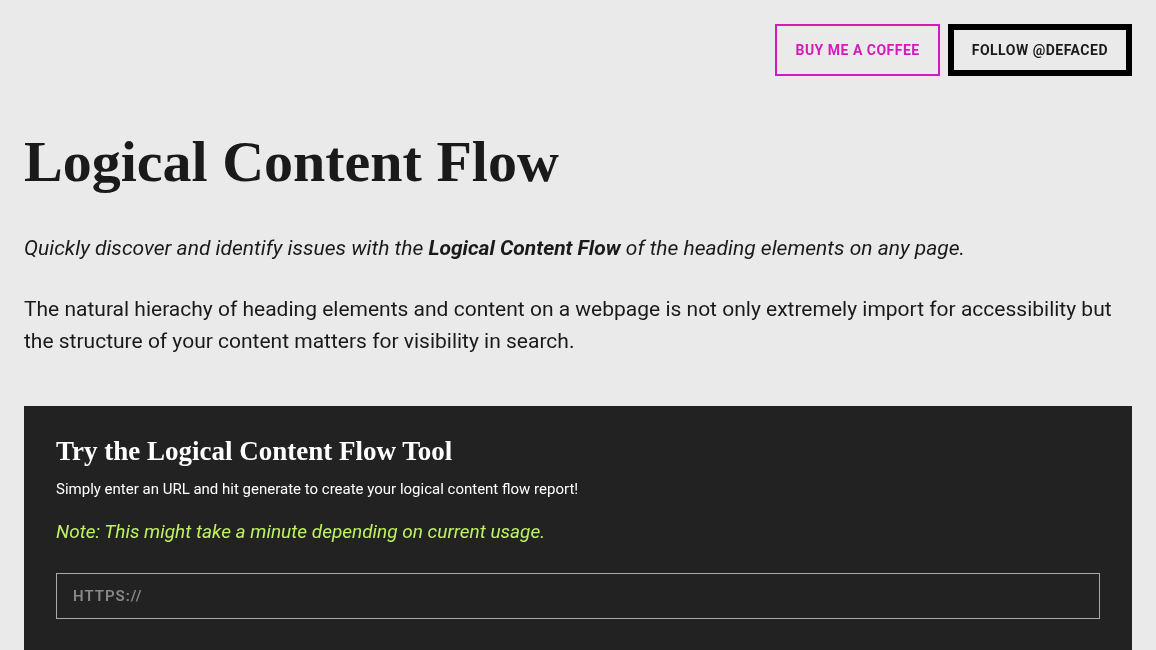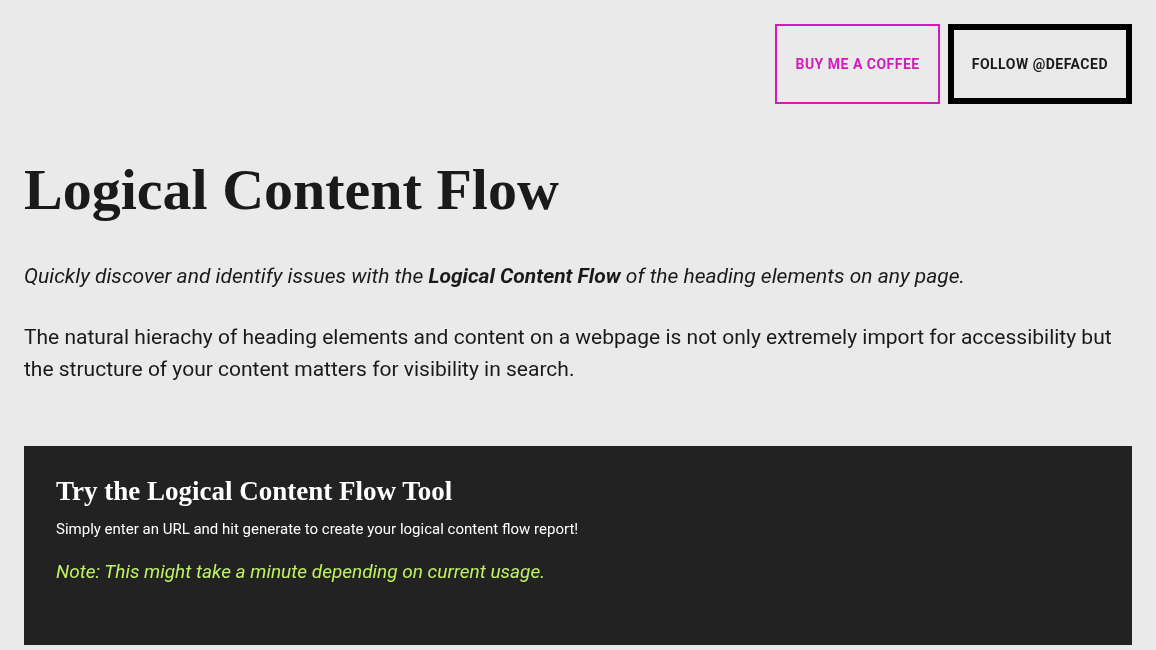--- a/index.html
+++ b/index.html
@@ -15,21 +15,21 @@
       height: 650px;
       overflow: hidden;
     }
     .header-buttons {
       display: flex;
       justify-content: flex-end;
       gap: 8px;
       padding: 24px 24px 0 24px;
     }
     .btn {
-      padding: 26px 18px;
+      padding: 12px 18px;
       font-size: 14px;
       font-weight: 700;
       letter-spacing: 0.5px;
       background: transparent;
       cursor: pointer;
       font-family: inherit;
     }
     .btn-coffee {
       border: 2px solid #d41aba;
       color: #d41aba;
@@ -56,21 +56,21 @@
       margin-bottom: 28px;
       color: #1a1a1a;
     }
     .intro-line .bold {
       font-weight: 700;
     }
     .body-text {
       font-size: 21px;
       line-height: 1.55;
       color: #1a1a1a;
-      margin-bottom: 60px;
+      margin-bottom: 48px;
     }
     .tool-panel {
       background-color: #222222;
       color: #ffffff;
       padding: 30px 32px 32px 32px;
       margin: 0 0 0 0;
     }
     .tool-title {
       font-family: Georgia, "Times New Roman", serif;
       font-size: 27px;
@@ -119,14 +119,15 @@
   <p class="intro-line">
     <span>Quickly discover and identify issues with the </span><span class="bold">Logical Content Flow</span><span> of the heading elements on any page.</span>
   </p>
 
   <p class="body-text">The natural hierachy of heading elements and content on a webpage is not only extremely import for accessibility but the structure of your content matters for visibility in search.</p>
 
   <div class="tool-panel">
     <h2 class="tool-title">Try the Logical Content Flow Tool</h2>
     <p class="tool-desc">Simply enter an URL and hit generate to create your logical content flow report!</p>
     <p class="tool-note">Note: This might take a minute depending on current usage.</p>
+    <input type="text" class="url-input" placeholder="HTTPS://" style="">
   </div>
 </div>
 
 </body></html>

